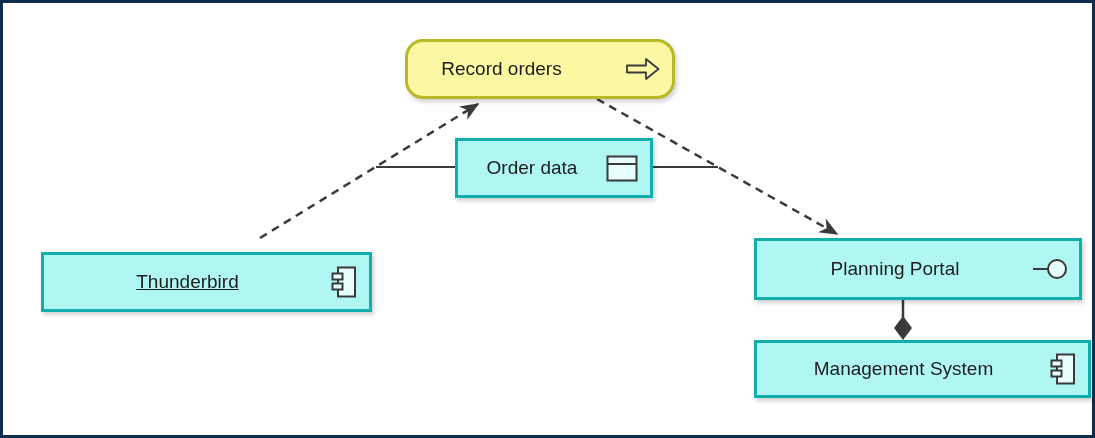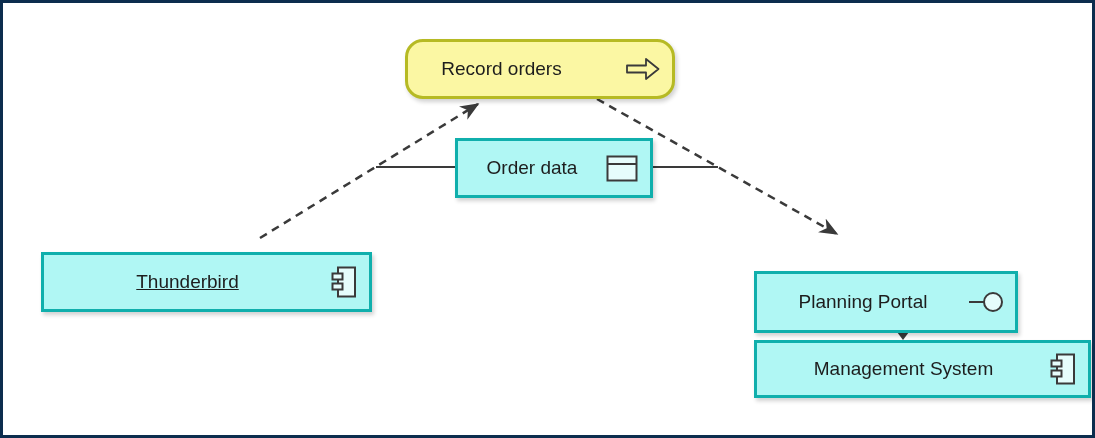--- a/index.html
+++ b/index.html
@@ -45,21 +45,21 @@
   }
   .yellow {
     background: #fbf7a3;
     border: 3px solid #b6ba24;
     border-radius: 18px;
     gap: 31px;
   }
   .node-record-orders   { left: 402px; top: 36px;  width: 270px; height: 60px; }
   .node-order-data      { left: 452px; top: 135px; width: 198px; height: 60px; }
   .node-thunderbird     { left: 38px;  top: 249px; width: 331px; height: 60px; text-decoration: underline; }
-  .node-planning-portal { left: 751px; top: 235px; width: 264px; height: 62px; margin-top: 33px; }
+  .node-planning-portal { left: 751px; top: 235px; width: 328px; height: 62px; }
   .node-mgmt-system     { left: 751px; top: 337px; width: 337px; height: 58px; }
 </style>
 </head>
 <body>
 
 <div class="frame">
 
   <svg class="connector-layer" viewBox="0 0 1095 438">
     <defs>
       <marker id="dart" viewBox="0 0 12 10" refX="11" refY="5" markerWidth="19" markerHeight="16" markerUnits="userSpaceOnUse" orient="auto">

